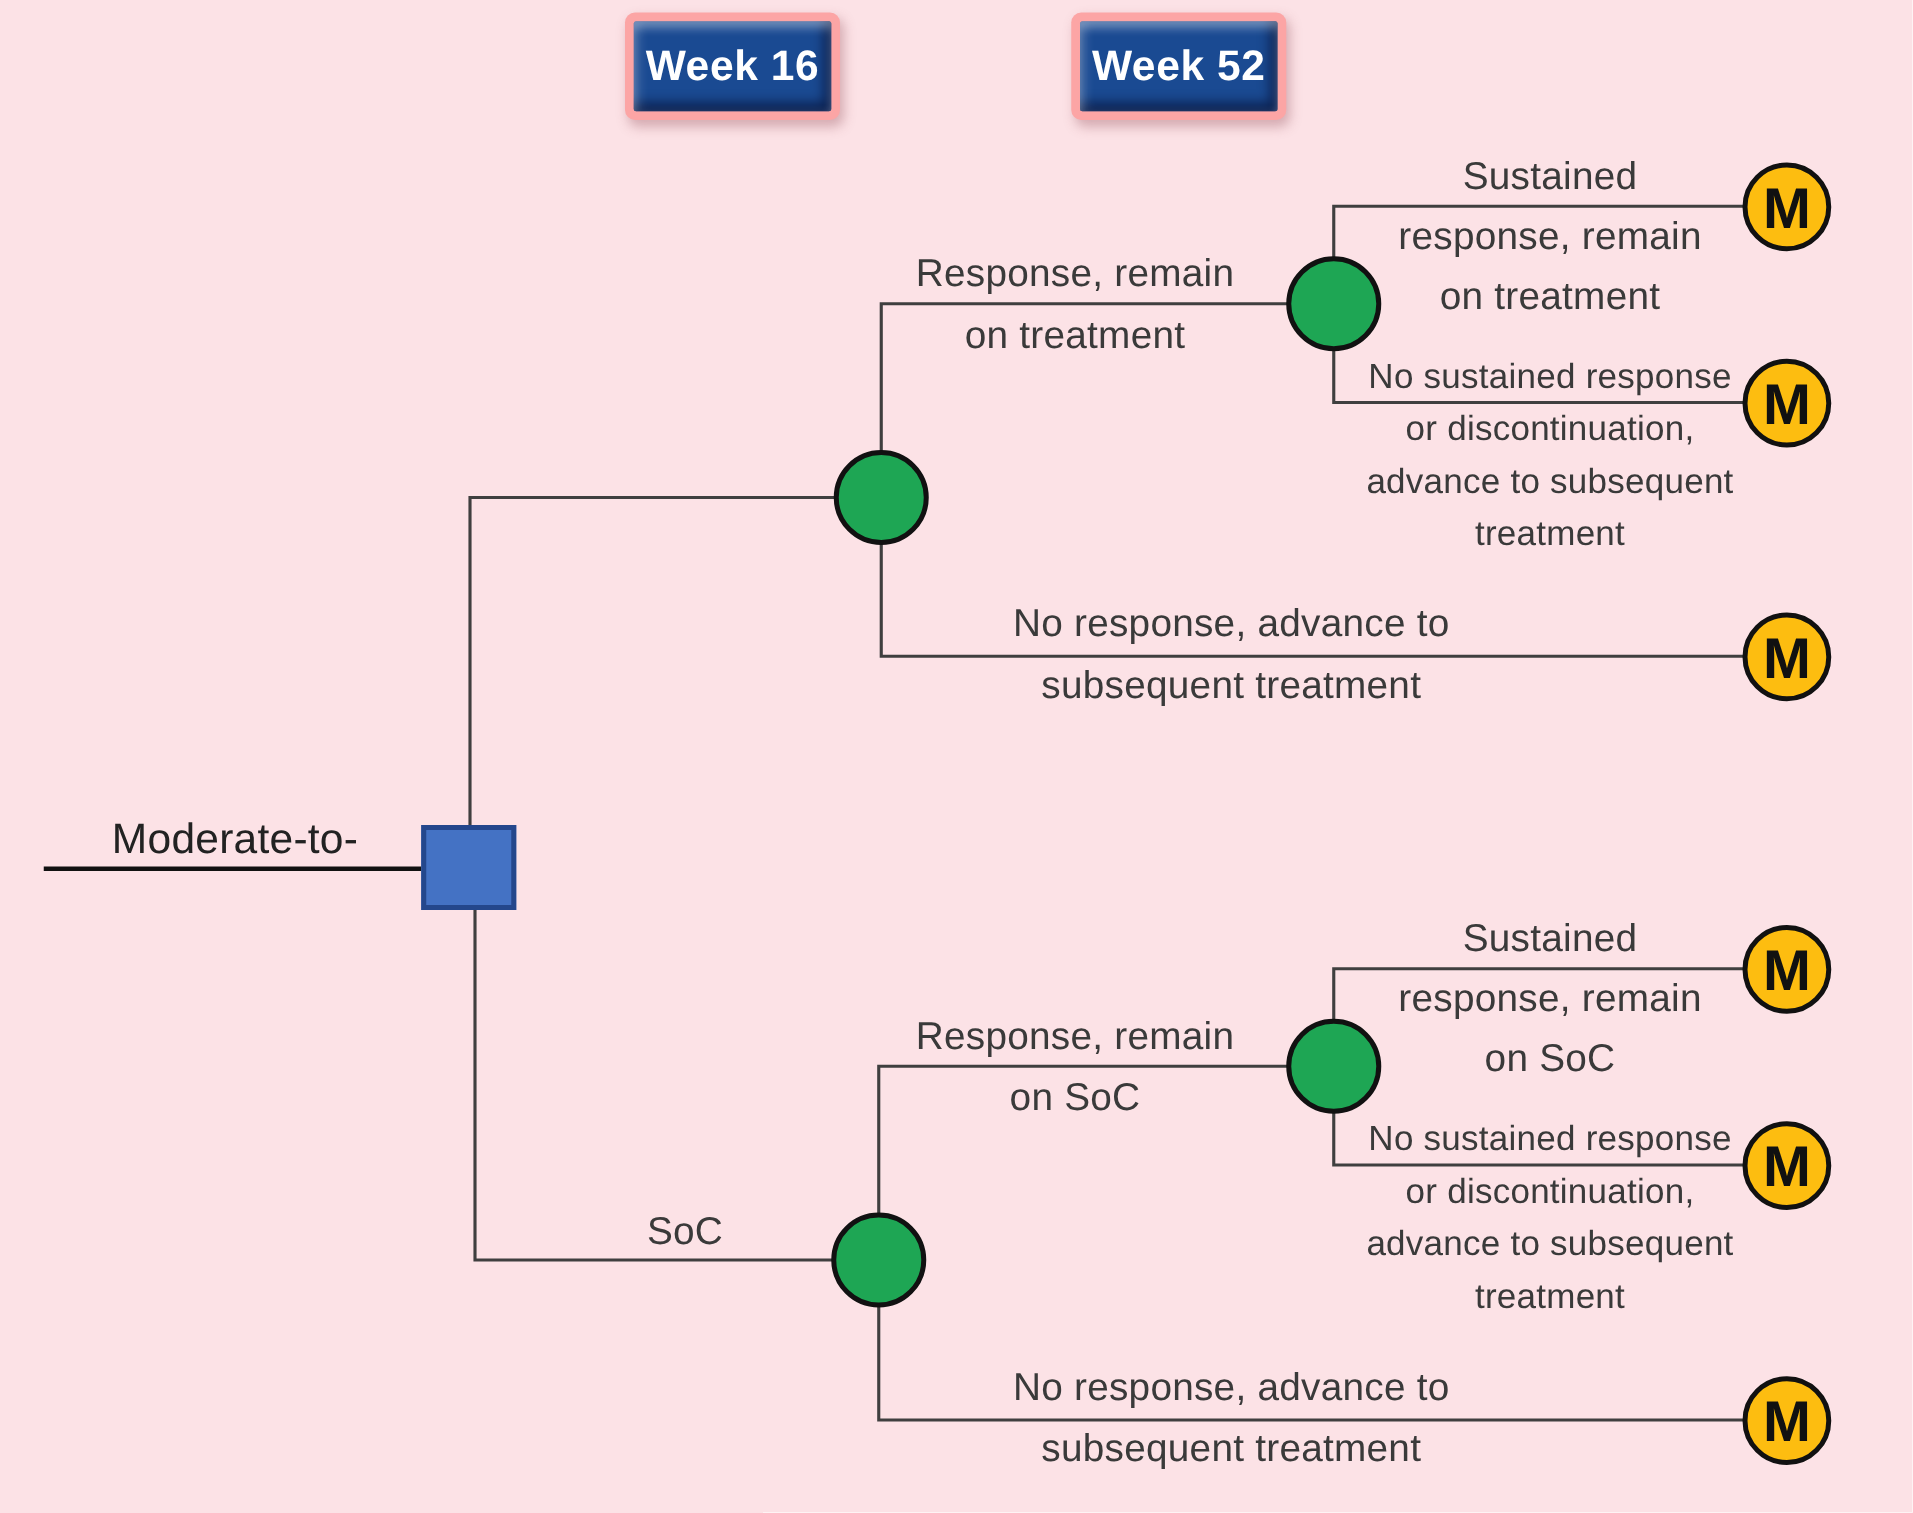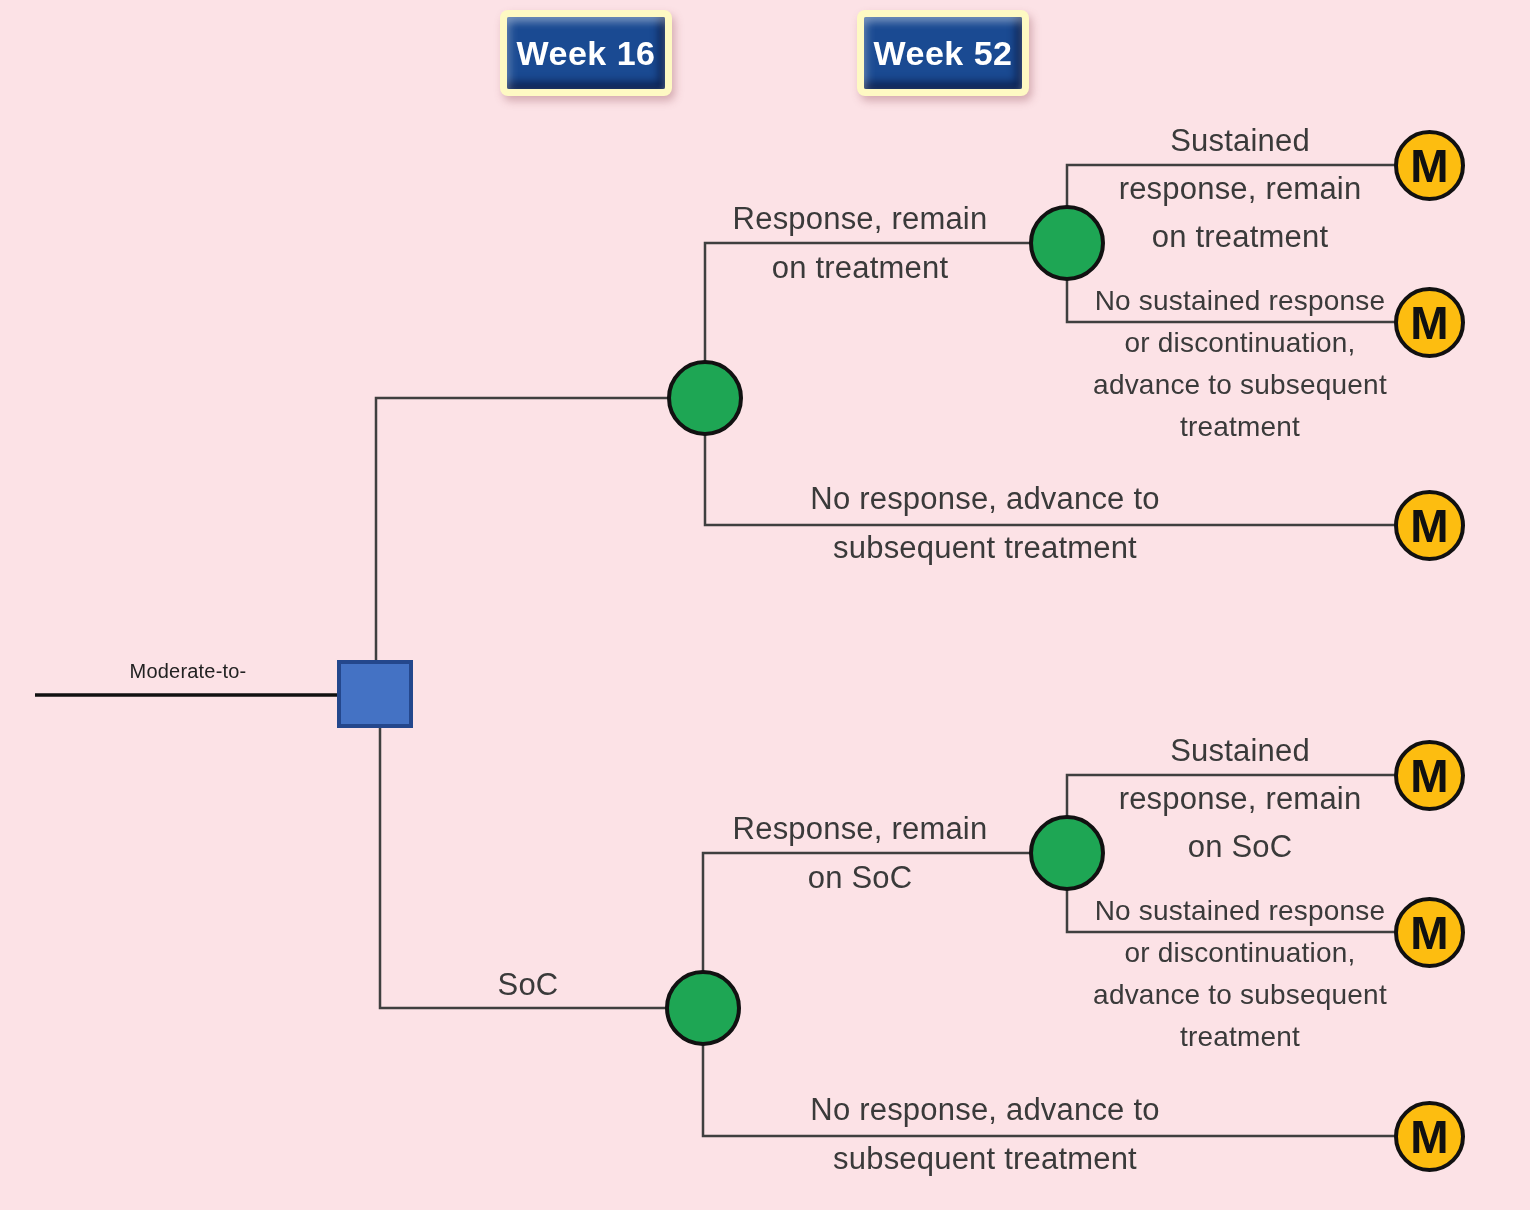--- a/index.html
+++ b/index.html
@@ -7,21 +7,21 @@
     position:relative;width:1530px;height:1210px;overflow:hidden;
     background:var(--background,#fce2e6);
     font-family:"Liberation Sans",sans-serif;
   }
   svg.connectors{position:absolute;left:0;top:0;width:1530px;height:1210px;}
   svg.connectors polyline{fill:none;stroke:var(--line,#3f3f3f);stroke-width:2.5px;}
   svg.connectors polyline.root-line{stroke:var(--line-strong,#111111);stroke-width:3.5px;}
 
   
   .week-box{
-    position:absolute;width:158px;height:72px;padding:7px;background:#fef9c3;
+    position:absolute;width:158px;height:72px;padding:7px;background:#fca5a5;
     border-radius:8px;box-shadow:3px 5px 9px rgba(140,70,80,.35);
   }
   .week-inner{
     width:100%;height:100%;background:var(--week-fill,#1a4a92);border-radius:2px;
     display:flex;align-items:center;justify-content:center;
     box-shadow:inset 0 6px 7px rgba(255,255,255,.32),
                inset 6px 0 7px rgba(255,255,255,.12),
                inset -6px -7px 9px rgba(0,0,30,.55);
   }
   .week-inner span{color:var(--week-text,#ffffff);font-weight:bold;font-size:34px;letter-spacing:.5px;}
@@ -39,21 +39,21 @@
 
   
   .label{
     position:absolute;transform:translateX(-50%);text-align:center;
     color:var(--text,#3a3a3a);font-size:31px;line-height:49px;white-space:nowrap;
     letter-spacing:.2px;
   }
   .label .ln{display:block;}
   .label.lh48{line-height:48px;}
   .label.small{font-size:28px;line-height:42px;}
-  .label.root-label{font-size:20px;line-height:48px;color:#222;}
+  .label.root-label{font-size:34px;line-height:48px;color:#222;}
 </style>
 </head>
 <body>
 
 <div class="canvas">
 
   <svg class="connectors" viewBox="0 0 1530 1210">
     <polyline class="root-line" points="35,695 337,695"></polyline>
     <polyline points="376,662 376,398 705,398"></polyline>
     <polyline points="380,726 380,1008 703,1008"></polyline>
@@ -125,21 +125,21 @@
     <span class="ln">or discontinuation,</span>
     <span class="ln">advance to subsequent</span>
     <span class="ln">treatment</span>
   </div>
 
   <div class="label" style="left:985px;top:474px;">
     <span class="ln">No response, advance to</span>
     <span class="ln">subsequent treatment</span>
   </div>
 
-  <div class="label" style="left:528px;top:960px;">
+  <div class="label" style="left:548px;top:960px;">
     <span class="ln">SoC</span>
   </div>
 
   <div class="label" style="left:860px;top:804px;">
     <span class="ln">Response, remain</span>
     <span class="ln">on SoC</span>
   </div>
 
   <div class="label lh48" style="left:1240px;top:727px;">
     <span class="ln">Sustained</span>

